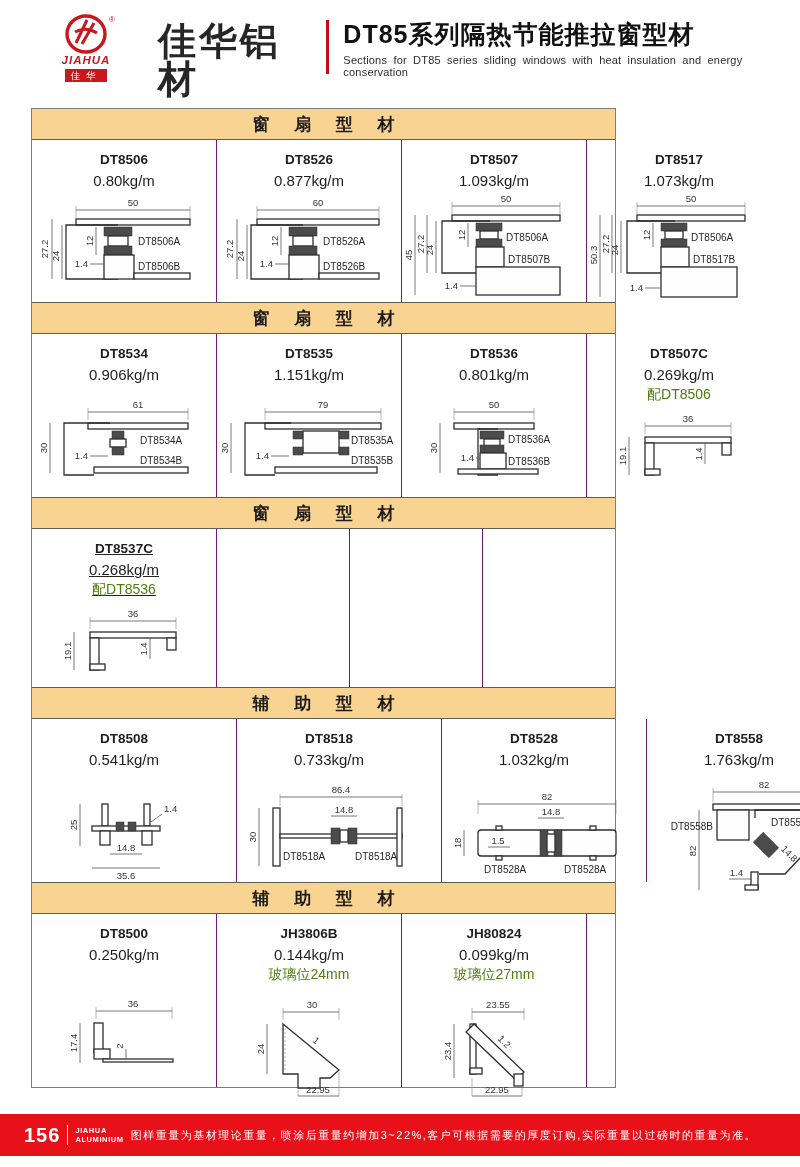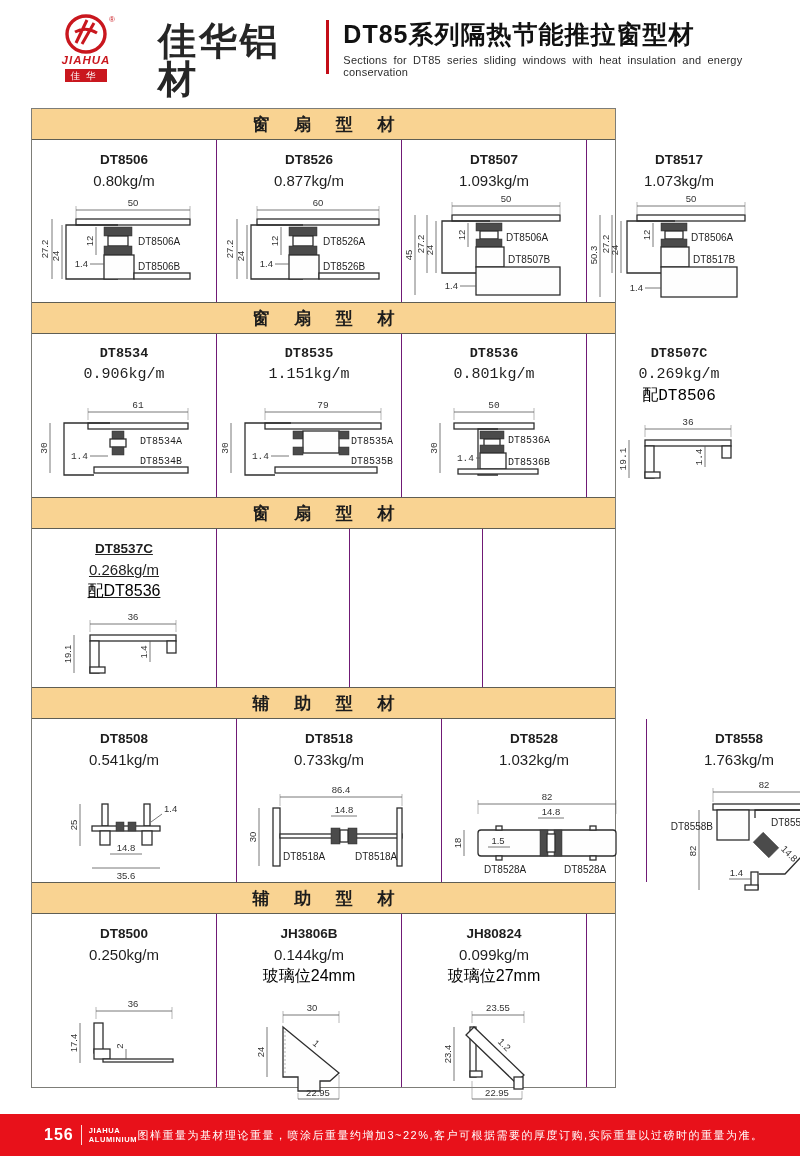--- a/index.html
+++ b/index.html
@@ -19,39 +19,39 @@
 
   
   .table{position:absolute;left:31px;top:108px;width:585px;border:1.5px solid #7d7d78;box-sizing:border-box;}
   .band{height:30px;background:#f9d392;border-top:1px solid #5f5e54;border-bottom:1px solid #5f5e54;
         display:flex;align-items:center;justify-content:center;}
   .table > .section:first-child .band{border-top:none;}
   .band span{font-size:17px;font-weight:bold;color:#1c1c1c;letter-spacing:10px;padding-left:10px;}
   .row{display:flex;align-items:stretch;}
   .cell{flex:1 1 0;border-left:1px solid #701a75;box-sizing:border-box;text-align:center;padding-top:11px;}
   .cell:first-child{border-left:none;}
-  .r1{height:162px;} .r2{height:163px;font-family:Liberation Mono, monospace;} .r3{height:158px;text-decoration:underline;} .r4{height:163px;gap:20px;} .r5{height:173px;}
+  .r1{height:162px;} .r2{height:163px;} .r3{height:158px;text-decoration:underline;} .r4{height:163px;gap:20px;} .r5{height:173px;}
   .pmodel{font-size:13.5px;font-weight:bold;color:#1e1e1e;line-height:1.4;}
   .pweight{font-size:15px;color:#1e1e1e;line-height:1.4;}
-  .pnote{font-size:16px;color:#000000;line-height:1.4;}
+  .pnote{font-size:14px;color:#4d7c0f;line-height:1.4;}
   svg.draw{display:block;margin:2px auto 0;width:184px;}
 
   
   .fl{fill:#fefefe;stroke:#2e2e2e;stroke-width:1.3;}
   .ol{fill:none;stroke:#2e2e2e;stroke-width:1.3;}
   .tb{fill:#4b4b4b;stroke:#2e2e2e;stroke-width:0.5;}
   .dim{stroke:#555;stroke-width:0.8;fill:none;}
   .ext{stroke:#888;stroke-width:0.6;fill:none;}
   .dt{font-size:9.5px;fill:#333;}
   .lbl{font-size:10px;fill:#1f1f1f;}
 
   
   .footer{position:absolute;left:0;top:1114px;width:800px;height:42px;background:#e8111a;
           display:flex;align-items:center;color:#fff;}
-  .pageno{font-size:16px;font-weight:bold;margin-left:44px;letter-spacing:1px;}
+  .pageno{font-size:20px;font-weight:bold;margin-left:24px;letter-spacing:1px;}
   .fdiv{width:1px;height:20px;background:rgba(255,255,255,.85);margin:0 7px;}
   .fbrand{font-size:7.5px;line-height:1.25;letter-spacing:0.6px;font-weight:bold;}
   .fnote{flex:1;text-align:center;font-size:11px;letter-spacing:1.5px;padding-right:36px;}
 
   
   .logo text{font-family:"Liberation Sans","DejaVu Sans",sans-serif;}
 </style>
 </head>
 <body>
 

